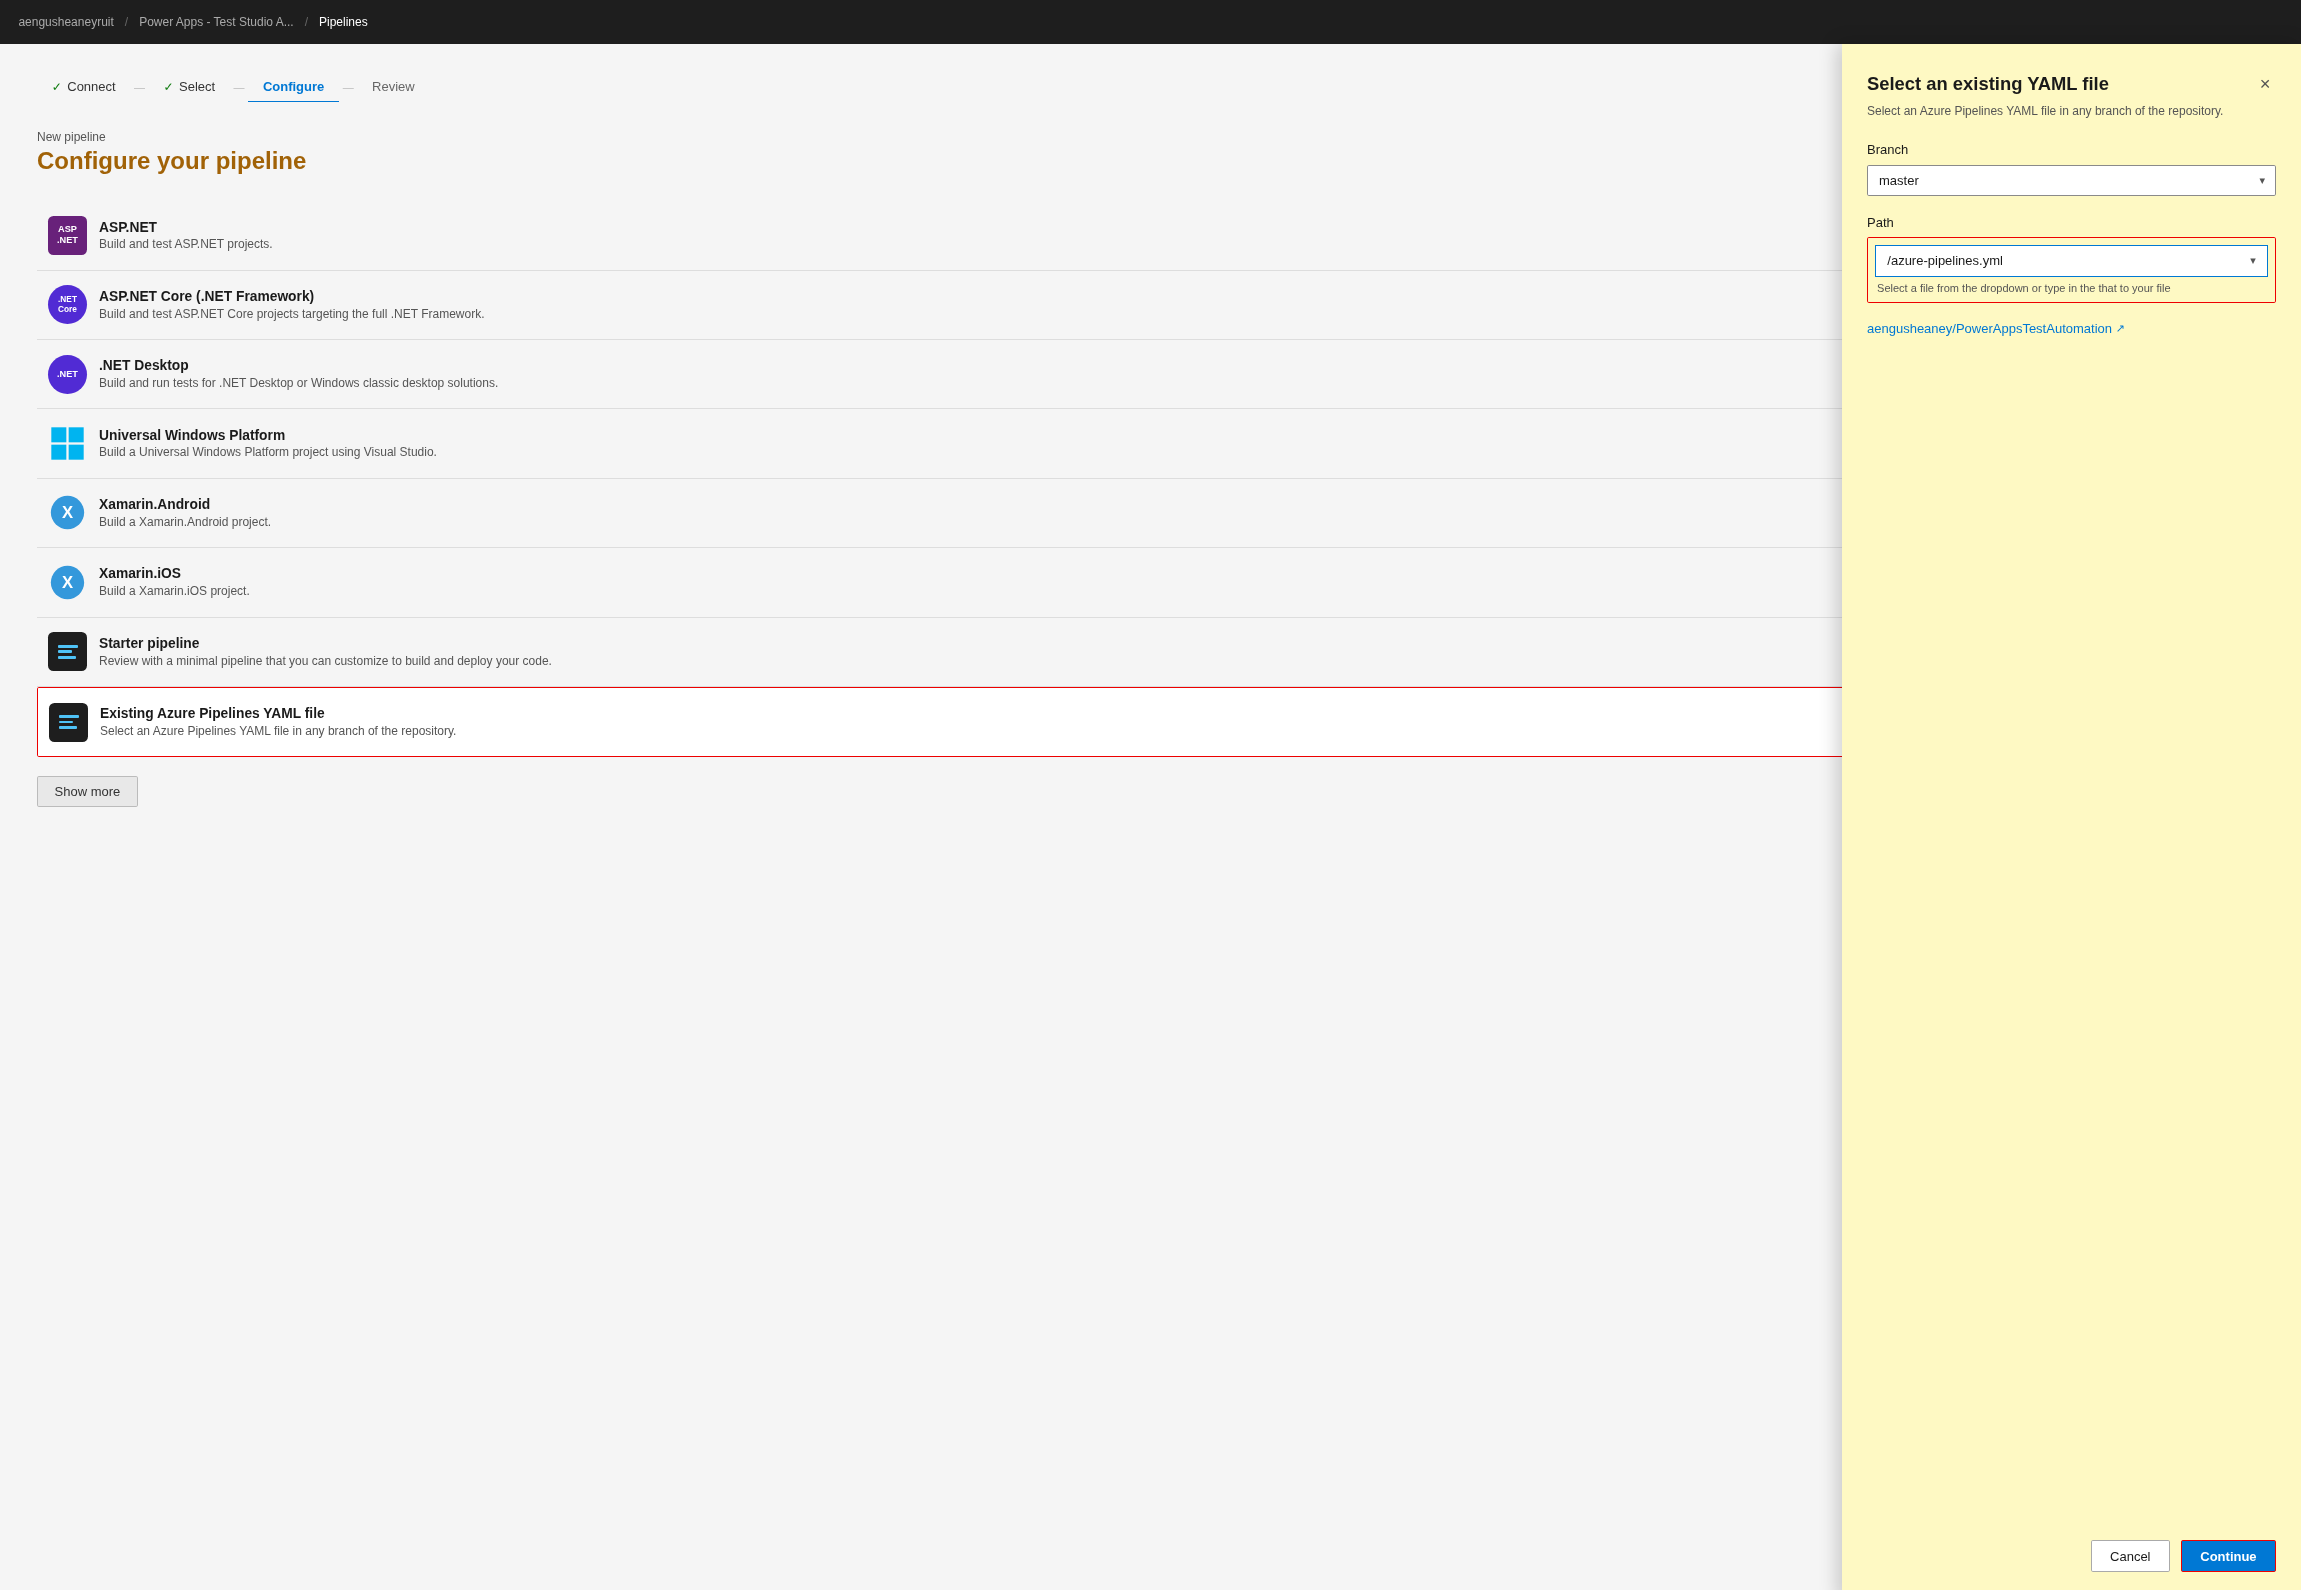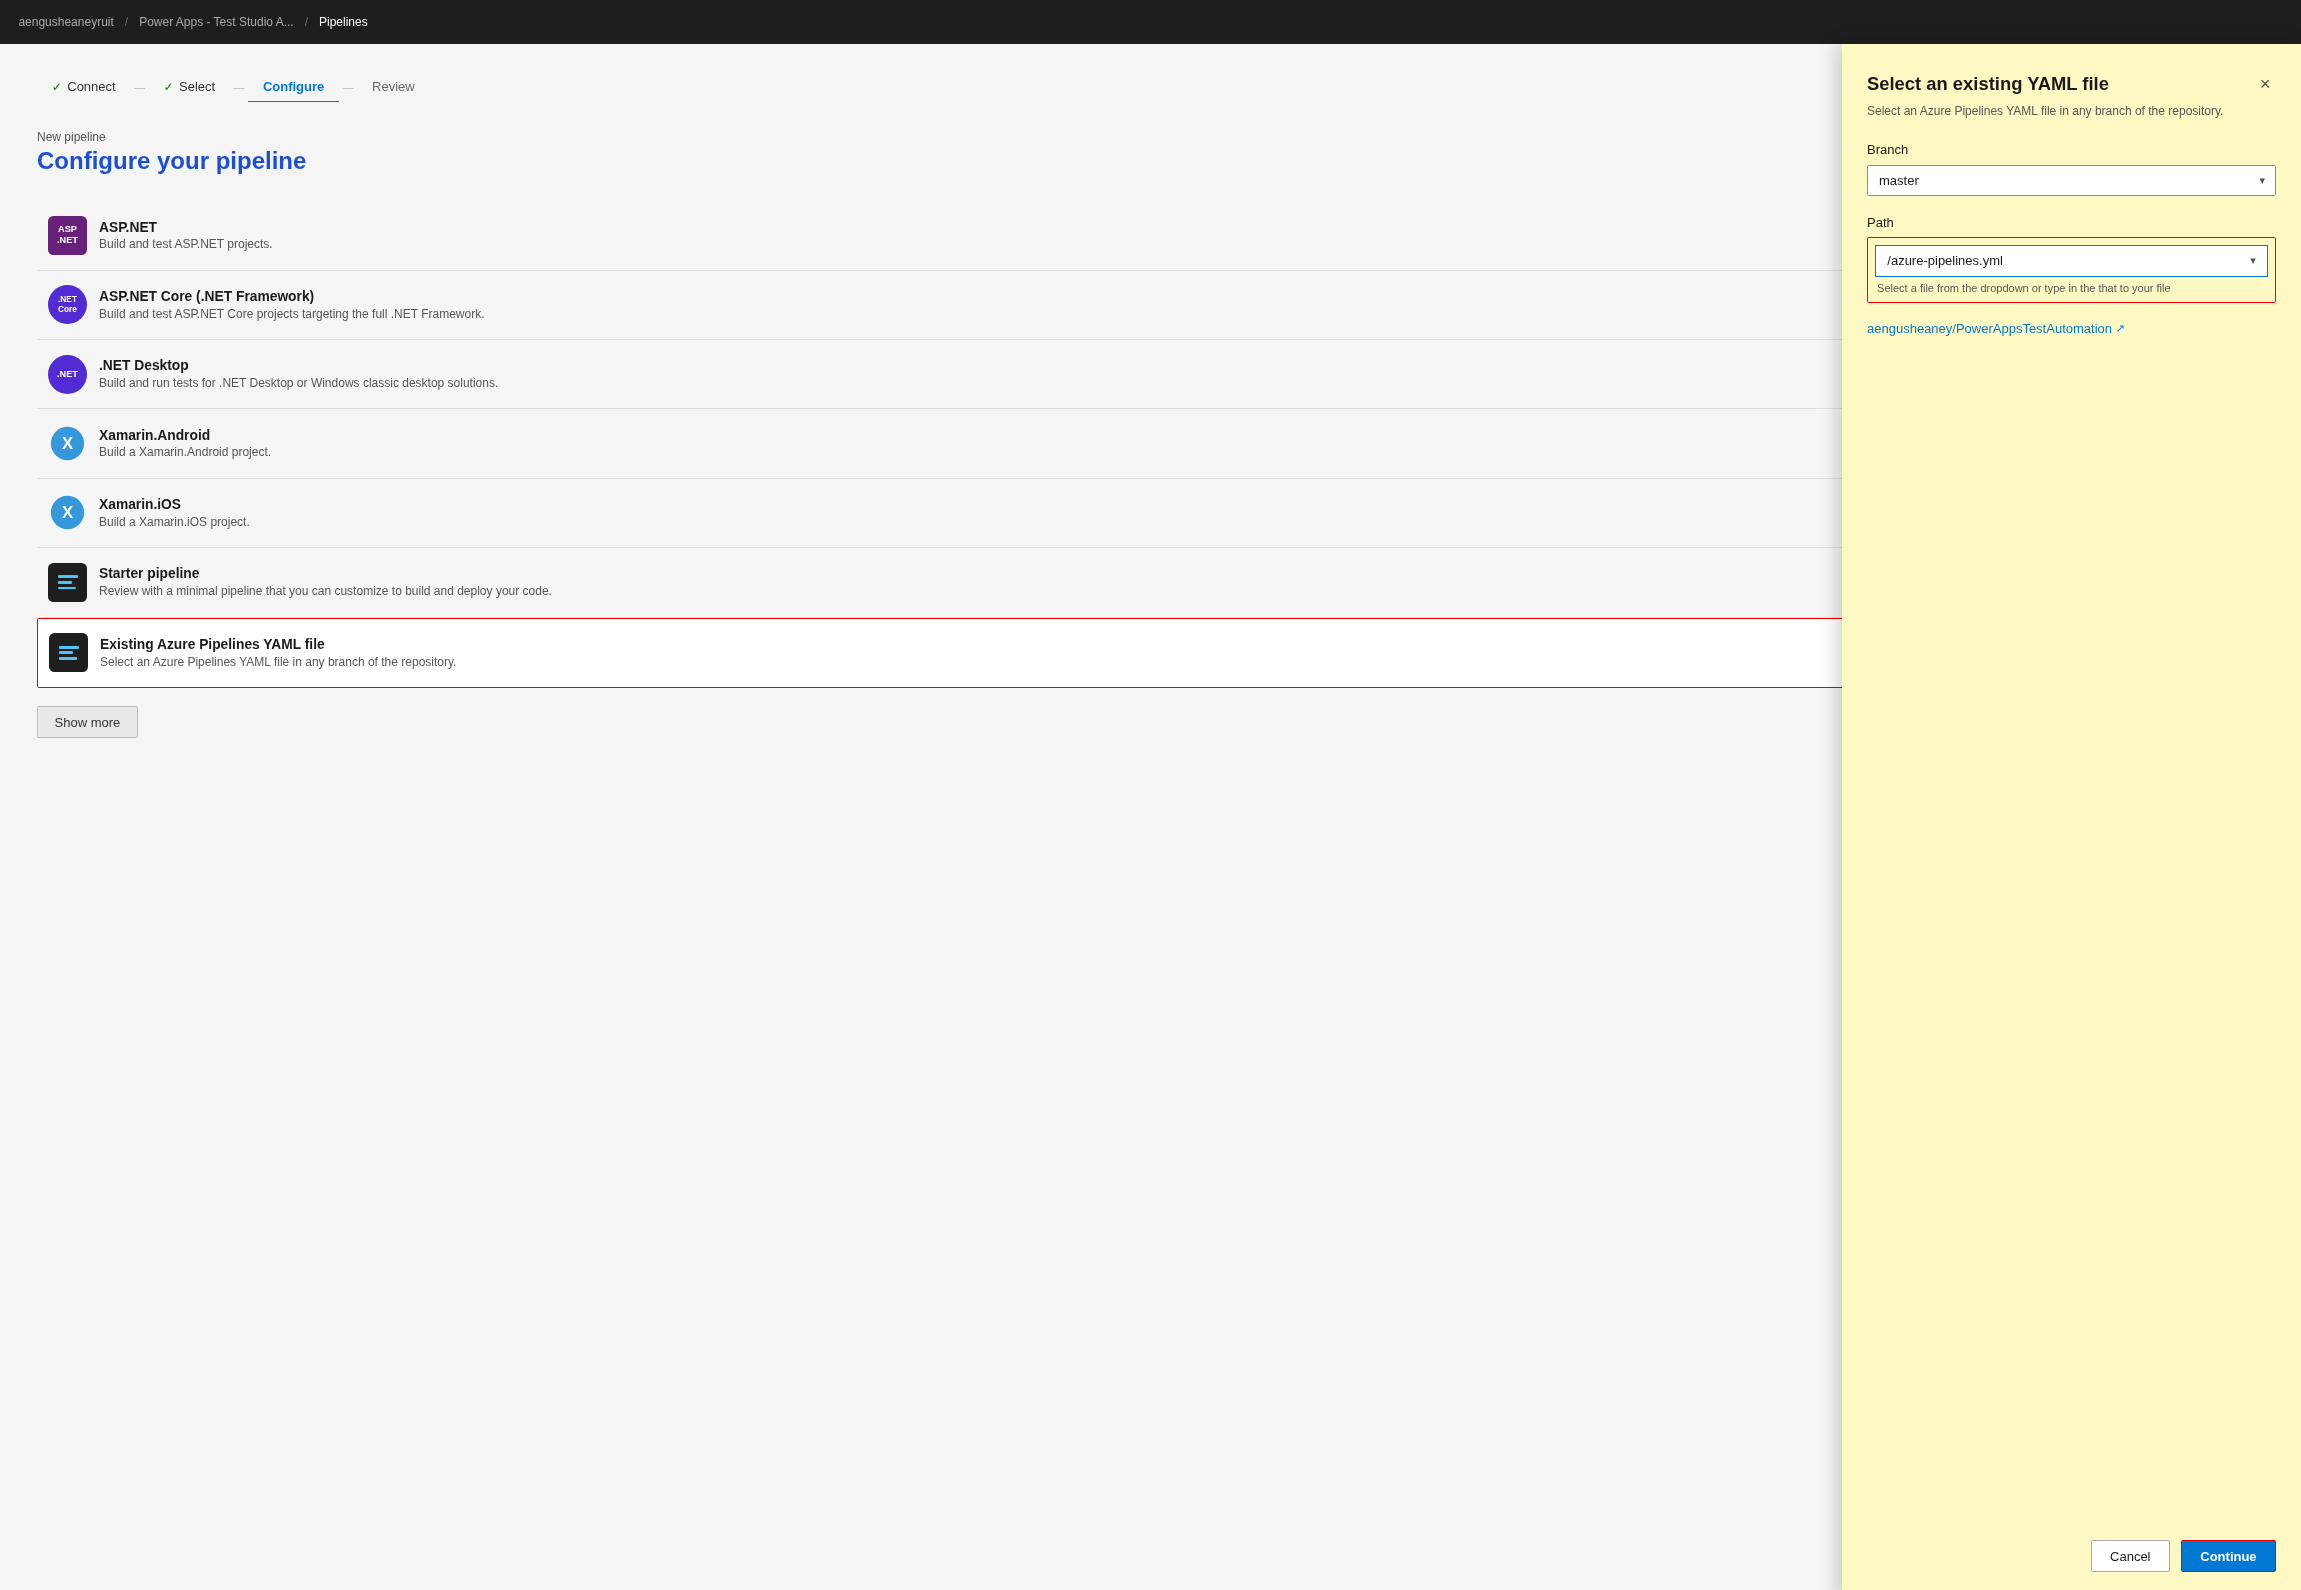--- a/index.html
+++ b/index.html
@@ -71,21 +71,21 @@
 
     
     .page-label {
       font-size: 12px;
       color: #555;
       margin-bottom: 3.7px;
     }
     .page-title {
       font-size: 24px;
       font-weight: 700;
-      color: #1d4ed8;
+      color: #a16207;
       margin-bottom: 26px;
     }
 
     
     .pipeline-options { list-style: none; }
     .pipeline-option {
       display: flex;
       align-items: center;
       gap: 12px;
       padding: 14.7px 11px;
@@ -375,20 +375,34 @@
       <li class="pipeline-option">
         <div class="option-icon icon-netdesktop">
           <span style="text-align:center; line-height:1.2; font-size:9.2px;">.NET</span>
         </div>
         <div class="option-text">
           <div class="option-title">.NET Desktop</div>
           <div class="option-desc">Build and run tests for .NET Desktop or Windows classic desktop solutions.</div>
         </div>
       </li>
 
+      <li class="pipeline-option">
+        <div class="option-icon icon-uwp">
+          <svg viewBox="0 0 32 32" width="37" height="37">
+            <rect x="2" y="2" width="13" height="13" fill="#00b4f0"></rect>
+            <rect x="17" y="2" width="13" height="13" fill="#00b4f0"></rect>
+            <rect x="2" y="17" width="13" height="13" fill="#00b4f0"></rect>
+            <rect x="17" y="17" width="13" height="13" fill="#00b4f0"></rect>
+          </svg>
+        </div>
+        <div class="option-text">
+          <div class="option-title">Universal Windows Platform</div>
+          <div class="option-desc">Build a Universal Windows Platform project using Visual Studio.</div>
+        </div>
+      </li>
 
       <li class="pipeline-option">
         <div class="option-icon icon-xamarin-android">
           <svg viewBox="0 0 40 40" width="37" height="37" style="font-size:11px">
             <circle cx="20" cy="20" r="18" fill="#3498db"></circle>
             <text x="20" y="26" text-anchor="middle" font-size="18" font-weight="bold" fill="white">X</text>
           </svg>
         </div>
         <div class="option-text">
           <div class="option-title">Xamarin.Android</div>

